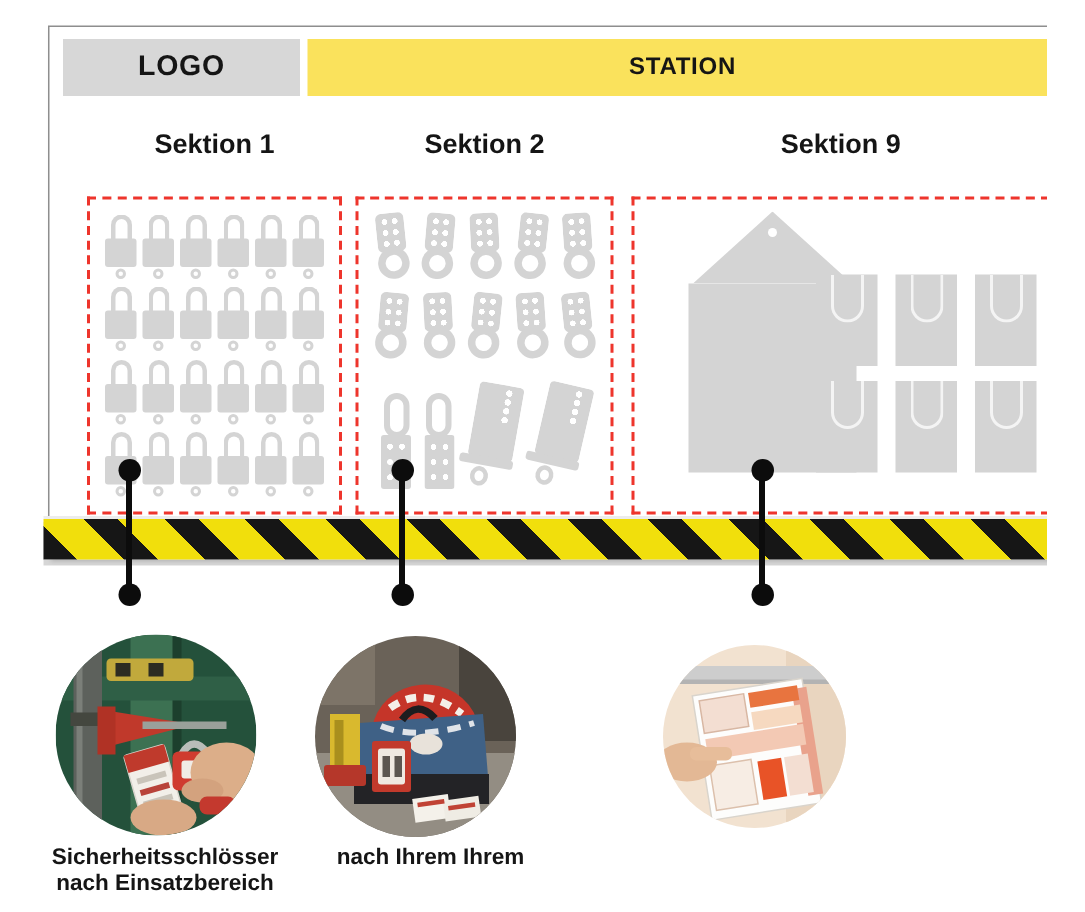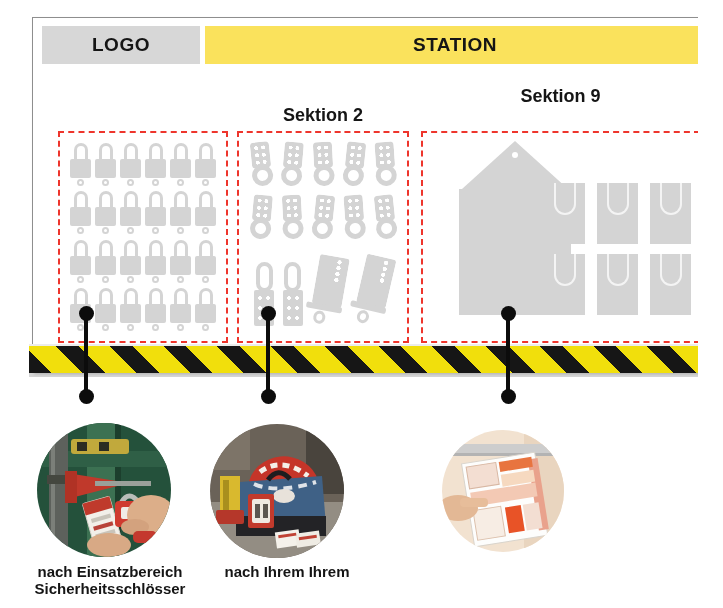--- a/index.html
+++ b/index.html
@@ -10,23 +10,23 @@
   html,body{margin:0;padding:0;background:#fff;}
   .stage{position:relative;width:698px;height:608px;background:#fff;
     font-family:"Liberation Sans",sans-serif;color:var(--text-black);overflow:hidden;}
 
   
   .board{position:absolute;left:32px;top:17px;width:679px;height:353px;
     border:1.5px solid var(--board-border);background:#fff;box-shadow:2px 2px 3px rgba(0,0,0,.18);}
   .logo-box{position:absolute;left:9px;top:8px;width:158px;height:38px;background:var(--logo-gray);
     display:flex;align-items:center;justify-content:center;font-weight:bold;font-size:19px;letter-spacing:.5px;}
   .station-bar{position:absolute;left:172px;top:8px;right:7px;height:38px;background:var(--header-yellow);
-    display:flex;align-items:center;justify-content:center;font-weight:bold;font-size:19px;letter-spacing:.5px;}
+    display:flex;align-items:center;justify-content:center;font-weight:bold;font-size:16px;letter-spacing:.5px;}
   .sec-title{position:absolute;top:68px;font-weight:bold;font-size:18px;text-align:center;}
-  .t1{left:25px;width:170px;} .t2{left:204px;width:172px;margin-top:19px;} .t3{left:388px;width:279px;}
+  .t1{left:25px;width:170px;} .t2{left:204px;width:172px;} .t3{left:388px;width:279px;}
   .dashed-box{position:absolute;top:113px;height:212px;border:2px dashed var(--dashed-red);box-sizing:border-box;}
   .b1{left:25px;width:170px;} .b2{left:204px;width:172px;} .b3{left:388px;width:279px;}
 
   
   .stripe{position:absolute;left:-4px;right:-4px;bottom:-2px;height:27px;
     background:repeating-linear-gradient(45deg,var(--stripe-black) 0 16px,var(--stripe-yellow) 16px 38px);
     border-top:2px solid #ececec;box-shadow:0 4px 0 rgba(0,0,0,.16);}
 
   
   .grid-fill{position:absolute;inset:0;padding:10px 8px;display:flex;flex-direction:column;justify-content:space-between;box-sizing:border-box;}
@@ -91,20 +91,21 @@
 <div class="stage">
 
   <div class="board">
     <div class="logo-box">
       <span>LOGO</span>
     </div>
     <div class="station-bar">
       <span>STATION</span>
     </div>
 
+    <div class="sec-title t1">Sektion 1</div>
     <div class="sec-title t2">Sektion 2</div>
     <div class="sec-title t3">Sektion 9</div>
 
     <div class="dashed-box b1">
       <div class="grid-fill">
           <div class="icon-row">
             <div class="padlock">
               <i class="shackle"></i>
               <i class="pl-body"></i>
               <i class="pl-kh"></i>
@@ -416,20 +417,20 @@
         <rect x="30" y="76" width="28" height="30" fill="#f7ede4" stroke="#dcc0ac"></rect>
         <rect x="62" y="78" width="16" height="26" fill="#e85327"></rect>
         <rect x="80" y="78" width="16" height="26" fill="#f3ded2"></rect>
       </g>
       <ellipse cx="16" cy="78" rx="20" ry="13" fill="#e3b895"></ellipse>
       <rect x="18" y="68" width="28" height="9" rx="4" fill="#e7bd9a"></rect>
     </svg>
   </div>
 
   <div class="call-label" style="left:15px;top:563px;width:190px;">
+    <div>Sicherheitsschlösser</div>
     <div>nach Einsatzbereich</div>
-    <div>Sicherheitsschlösser</div>
   </div>
   <div class="call-label" style="left:192px;top:563px;width:190px;">
     <div>nach Ihrem Ihrem</div>
   </div>
 
 </div>
 
 </body></html>

